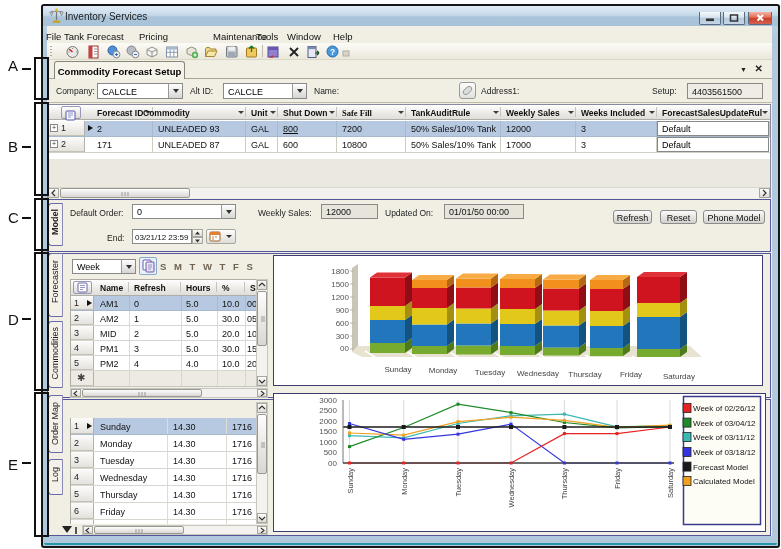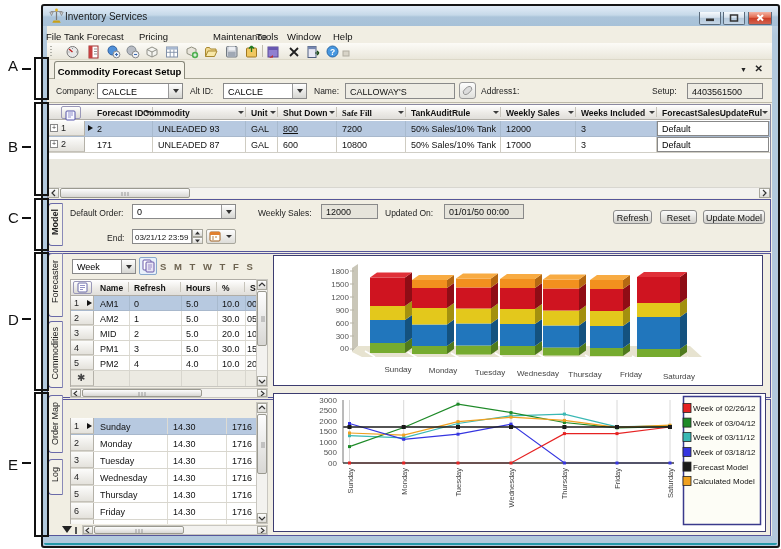--- a/index.html
+++ b/index.html
@@ -164,21 +164,20 @@
   <div class="combo" style="left:50px;top:23px;width:86px;">
       <span class="tx">CALCLE</span>
       <span class="btn"></span>
     </div>
   <div class="flabel" style="left:143px;top:26px;">Alt ID:</div>
   <div class="combo" style="left:176px;top:23px;width:84px;">
       <span class="tx">CALCLE</span>
       <span class="btn"></span>
     </div>
   <div class="flabel" style="left:267px;top:26px;">Name:</div>
-  <div class="tbox" style="left:298px;top:23px;width:110px;">CALLOWAY'S</div>
   <div style="position:absolute;left:412px;top:22px;width:17px;height:17px;border:1px solid #999;border-radius:3px;background:linear-gradient(#fdfdfd,#e0e0dc);"><svg width="15" height="15">
         <ellipse cx="7.5" cy="7.5" rx="5" ry="2.8" transform="rotate(-40 7.5 7.5)" fill="#dcdcdc" stroke="#888" stroke-width="0.8"></ellipse>
       </svg></div>
   <div class="flabel" style="left:434px;top:26px;">Address1:</div>
   <div class="flabel" style="left:605px;top:26px;">Setup:</div>
   <div class="tbox" style="left:640px;top:23px;width:76px;">4403561500</div>
 </div>
 
 <div class="abs" id="secB" style="left:47px;top:104px;width:724px;height:94px;background:#fff;border:1px solid #8a88a0;">
 
@@ -282,21 +281,21 @@
   <div class="combo" style="left:84px;top:4px;width:104px;height:15px;">
       <span class="tx" style="top:2px;">0</span>
       <span class="btn"></span>
     </div>
   <div class="flabel" style="left:210px;top:8px;">Weekly Sales:</div>
   <div class="tbox" style="left:273px;top:4px;width:57px;height:15px;padding-top:2px;background:#e6e4db;">12000</div>
   <div class="flabel" style="left:337px;top:8px;">Updated On:</div>
   <div class="tbox" style="left:396px;top:4px;width:80px;height:15px;padding-top:2px;background:#e6e4db;">01/01/50 00:00</div>
   <div class="btn3" style="left:565px;top:10px;width:39px;">Refresh</div>
   <div class="btn3" style="left:612px;top:10px;width:37px;">Reset</div>
-  <div class="btn3" style="left:655px;top:10px;width:62px;">Update Model</div>
+  <div class="btn3" style="left:655px;top:10px;width:62px;">Phone Model</div>
   <div class="flabel" style="left:59px;top:33px;">End:</div>
   <div class="tbox" style="left:84px;top:29px;width:60px;height:15px;padding-top:3px;background:#fff;font-size:8px;padding-left:2px;">03/21/12 23:59</div>
   <div style="position:absolute;left:144px;top:29px;width:11px;height:15px;">
     <div class="sbtn" style="left:0;top:0;width:11px;height:7.5px;"><svg width="9" height="6">
           <path d="M4.5 1.5l-2.5 3h5z" fill="#333"></path>
         </svg></div>
     <div class="sbtn" style="left:0;top:7.5px;width:11px;height:7.5px;"><svg width="9" height="6">
           <path d="M4.5 4.5l-2.5-3h5z" fill="#333"></path>
         </svg></div>
   </div>

